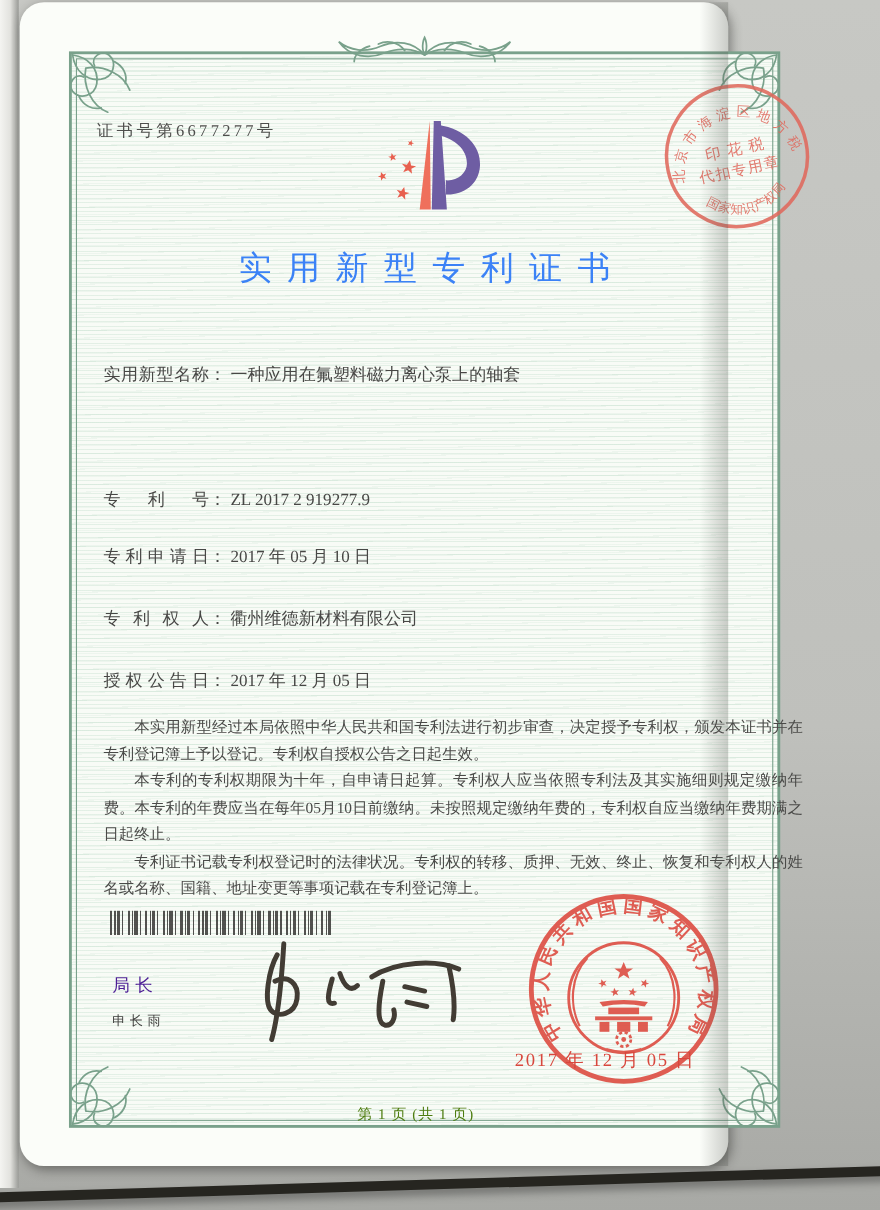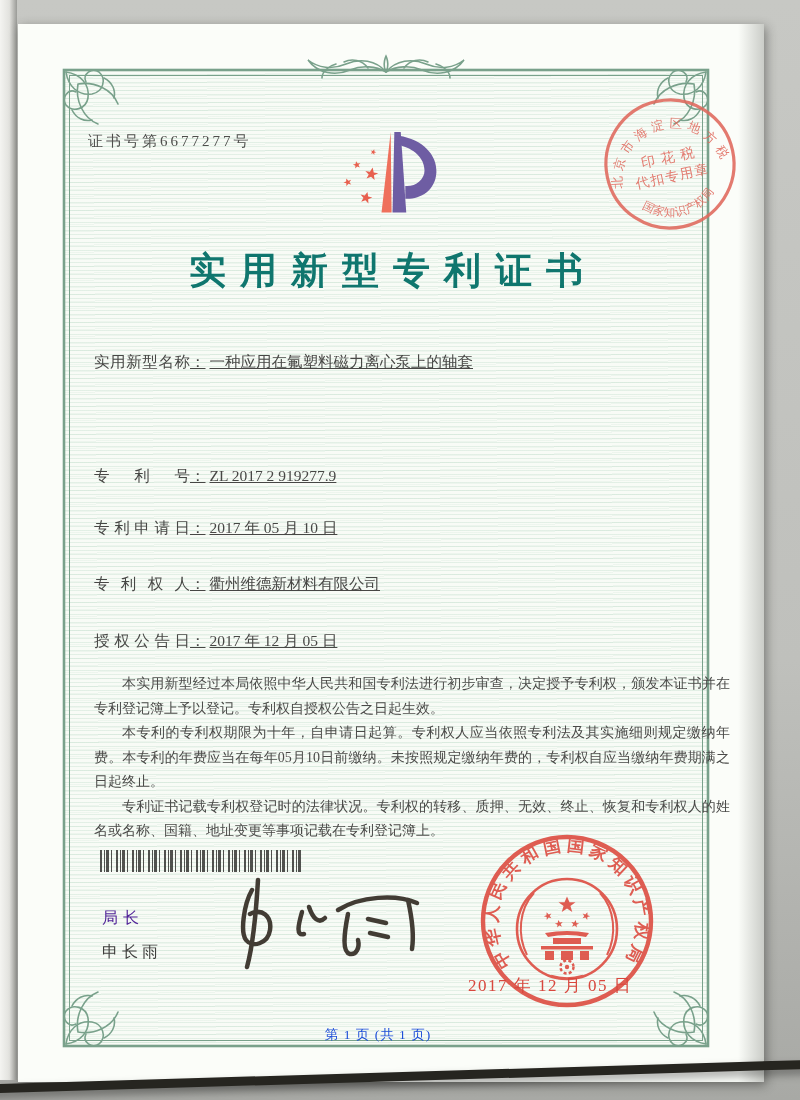--- a/index.html
+++ b/index.html
@@ -5,68 +5,68 @@
   html,body{margin:0;padding:0;}
   body{
     width:800px;height:1100px;
     font-family:"Liberation Serif","DejaVu Serif",serif;
     background:#aeb0ac;position:relative;overflow:hidden;
   }
   .photo{position:absolute;inset:0;background:linear-gradient(180deg,#c7c8c4 0%,#bfc0bc 60%,#a8a9a5 100%);}
   .left-page-strip{position:absolute;left:0;top:0;width:17px;height:1080px;
     background:linear-gradient(90deg,#f4f4f1 0%,#e2e2de 55%,#9a9b97 100%);}
   .page{
-    position:absolute;left:18px;top:24px;width:746px;height:1058px;
-    background:#fbfdf9;box-shadow:2px 3px 10px rgba(30,32,28,.45);
+    position:absolute;left:18px;top:2px;width:644px;height:1058px;
+    background:#fbfdf9;box-shadow:2px 3px 10px rgba(30,32,28,.45);border-radius:22px;
   }
   .page-right-shade{position:absolute;right:0;top:0;width:26px;height:100%;
     background:linear-gradient(90deg,rgba(0,0,0,0),rgba(90,92,86,.30));}
   .table-edge{position:absolute;left:-12px;top:1072px;width:830px;height:9px;
     background:#262520;transform:rotate(-1.7deg);box-shadow:0 5px 8px rgba(0,0,0,.35);}
   .guilloche{position:absolute;left:46px;top:46px;width:644px;height:976px;
     background:
       repeating-linear-gradient(180deg,rgba(141,193,163,.20) 0 1px,rgba(255,255,255,0) 1px 4px),
       repeating-linear-gradient(179deg,rgba(141,193,163,.10) 0 1px,rgba(255,255,255,0) 1px 7px),
       #f8fbf6;}
   .frame-svg{position:absolute;left:0;top:0;width:736px;height:1058px;}
 
   .cert-no{position:absolute;left:70px;top:108px;font-size:15px;letter-spacing:3px;color:#4e4e4c;}
   .logo{position:absolute;left:316px;top:98px;width:128px;height:106px;}
   .title{position:absolute;left:28px;top:222px;width:680px;text-align:center;
-    font-size:37px;font-weight:700;letter-spacing:14px;text-indent:14px;color:#0f766e;}
-
-  .field{position:absolute;left:76px;font-size:15.5px;color:#474745;white-space:nowrap;text-decoration:underline;}
+    font-size:30px;font-weight:400;letter-spacing:14px;text-indent:14px;color:#3b82f6;}
+
+  .field{position:absolute;left:76px;font-size:15.5px;color:#474745;white-space:nowrap;}
   .field .lab{display:inline-block;width:96px;text-align:justify;text-align-last:justify;vertical-align:bottom;}
   .field .sep{margin-right:4px;}
   .f0{top:328px}.f1{top:389px}.f2{top:442px}.f3{top:494px}.f4{top:550px}.f5{top:607px}
 
   .paras{position:absolute;left:76px;top:648px;width:636px;}
   .paras p{margin:0;text-indent:2em;font-size:14px;line-height:24.5px;
     text-align:justify;color:#4a4a48;}
 
   .barcode{position:absolute;left:82px;top:826px;width:202px;height:22px;
     background:repeating-linear-gradient(90deg,
       #2e2d2b 0 2px,transparent 2px 4px,
       #2e2d2b 4px 5px,transparent 5px 6px,
       #2e2d2b 6px 9px,transparent 9px 11px,
       #2e2d2b 11px 12px,transparent 12px 16px);
     opacity:.82;}
 
   .issuer-title{position:absolute;left:84px;top:884px;font-size:16px;letter-spacing:5px;color:#4c1d95;}
-  .issuer-name{position:absolute;left:84px;top:918px;font-size:16px;letter-spacing:4px;color:#3e3e3c;text-align:center;}
+  .issuer-name{position:absolute;left:84px;top:918px;font-size:12px;letter-spacing:4px;color:#3e3e3c;text-align:center;}
   .signature{position:absolute;left:182px;top:850px;width:240px;height:100px;}
 
   .seal{position:absolute;}
   .seal-tax{left:582px;top:70px;width:140px;height:140px;}
   .seal-cnipa{left:458px;top:806px;width:182px;height:182px;}
   .seal-date{position:absolute;left:450px;top:950px;width:200px;font-size:17px;
     letter-spacing:1.5px;color:#d8473d;white-space:nowrap;}
 
   .footer{position:absolute;left:160px;top:1002px;width:400px;text-align:center;
-    font-size:13.5px;letter-spacing:1px;color:#1d4ed8;}
+    font-size:13.5px;letter-spacing:1px;color:#4d7c0f;}
 </style>
 </head>
 <body>
 
 <div class="photo">
   <div class="left-page-strip"></div>
 
   <div class="page">
     <div class="guilloche"></div>
 

